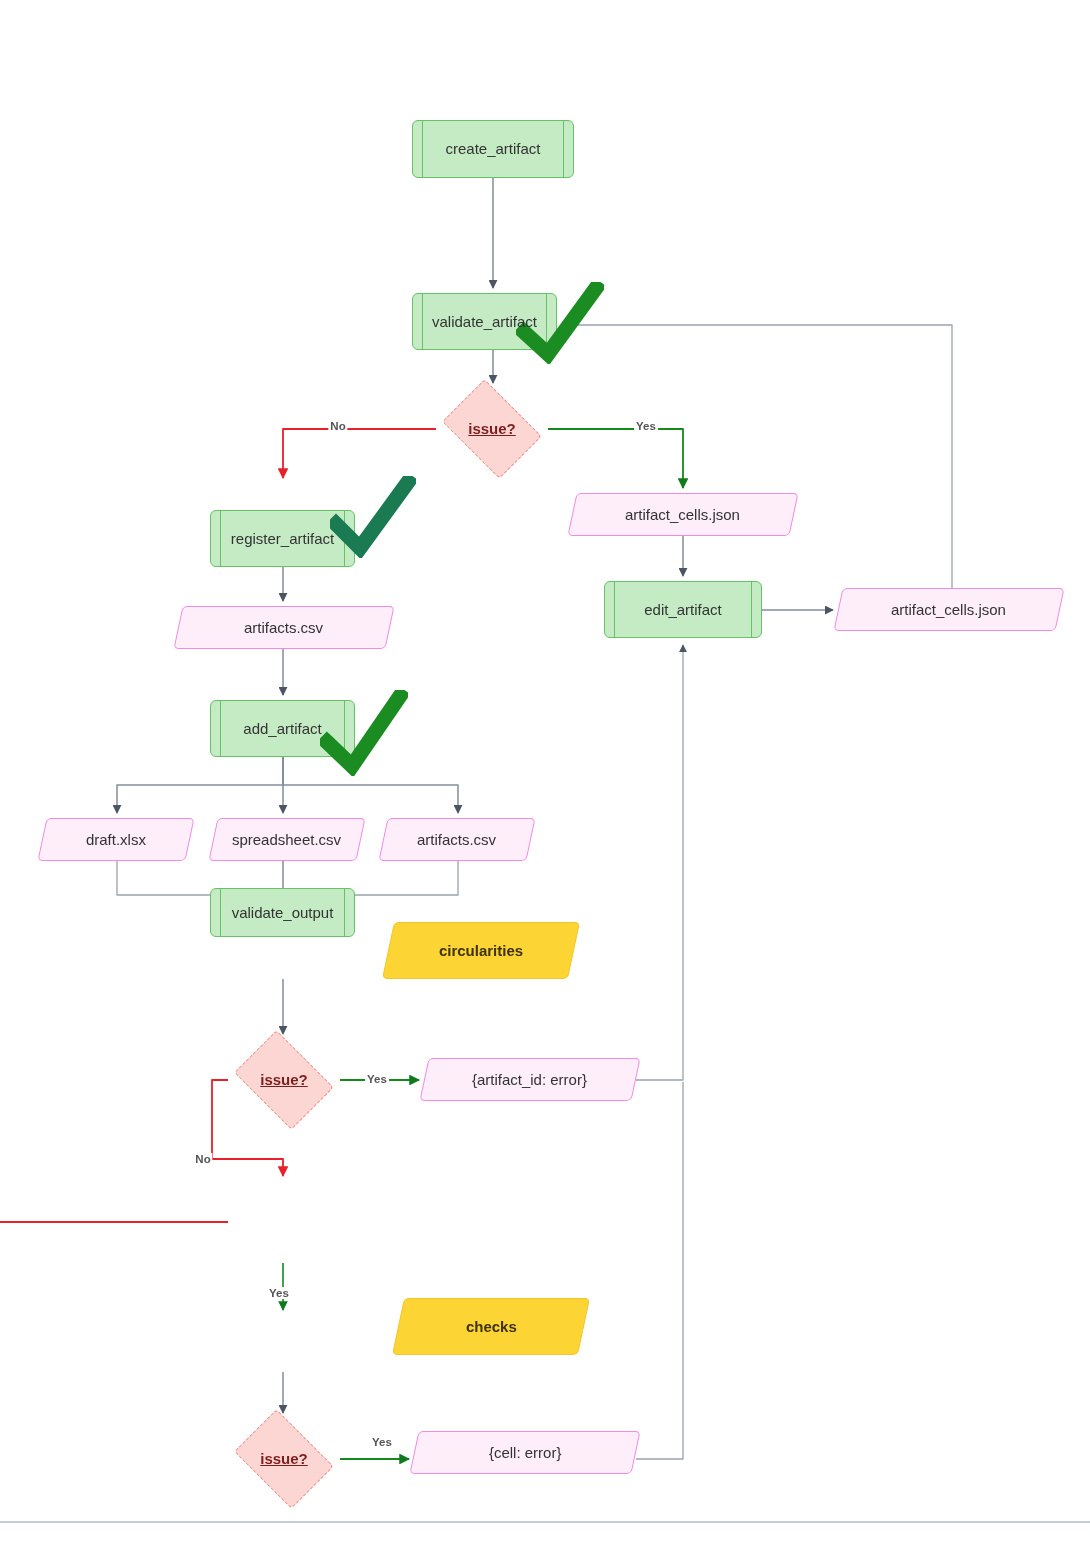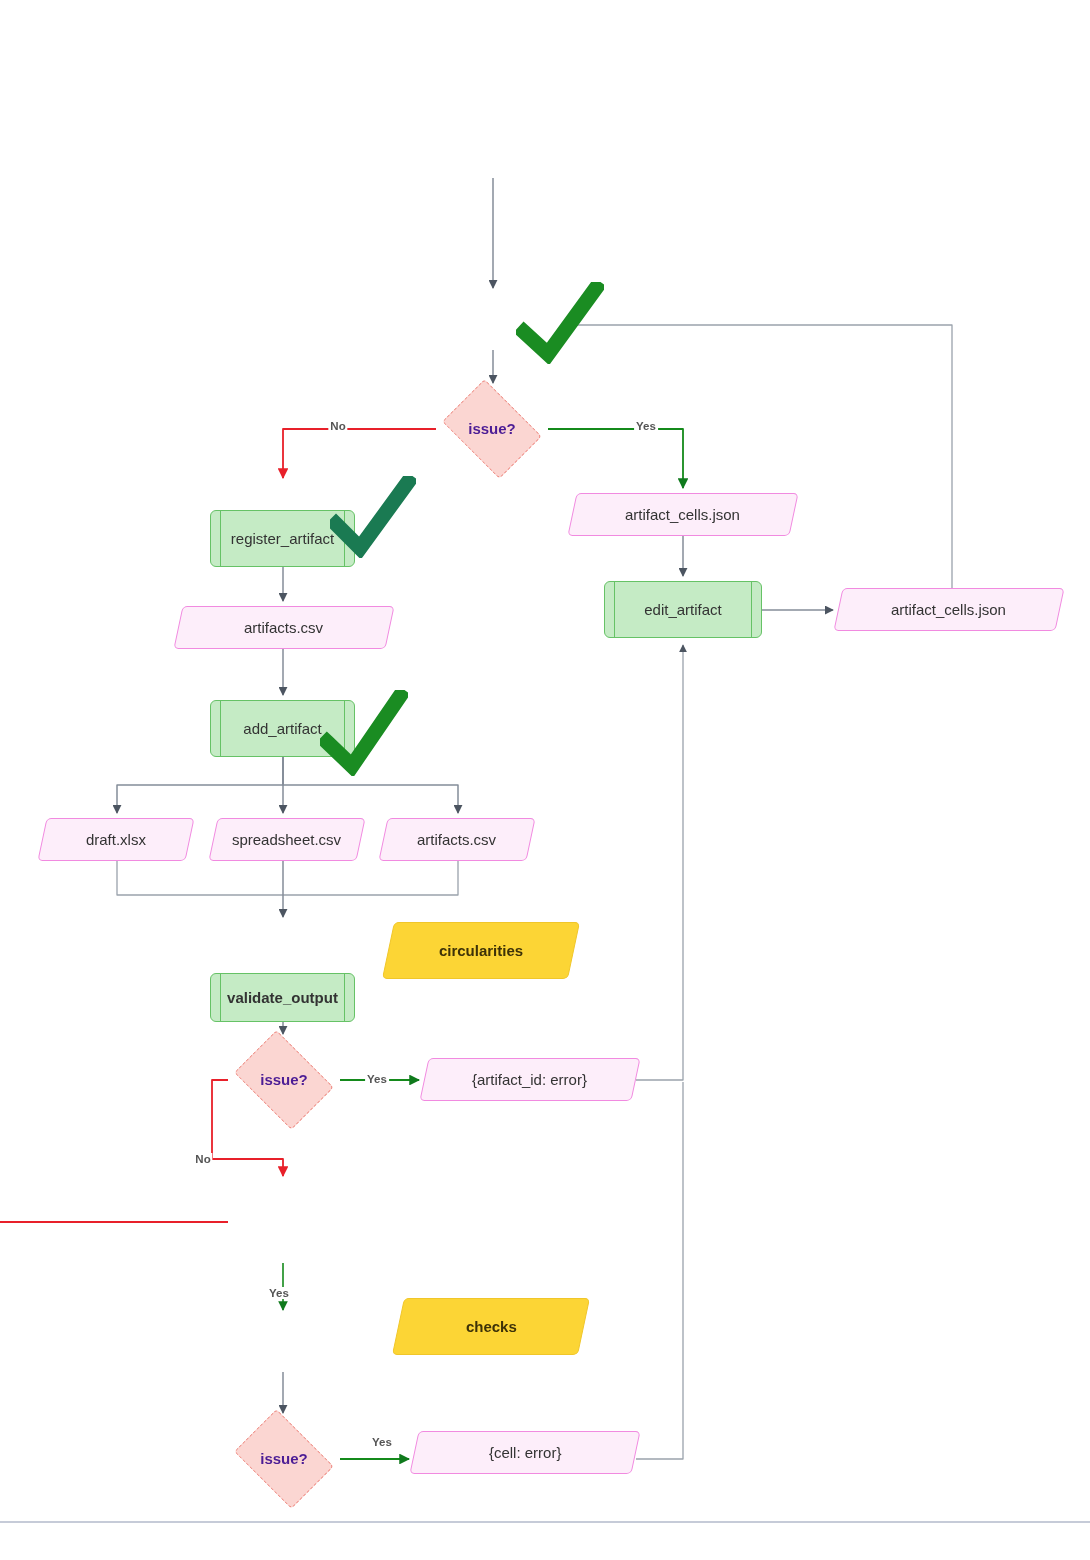--- a/index.html
+++ b/index.html
@@ -101,21 +101,22 @@
     height: 70.7%;
     transform: translate(-50%, -50%) rotate(45deg);
     background: #fbd6d2;
     border: 1.6px dashed #ee8a82;
     border-radius: 4px;
   }
   .n-dec .lbl {
     position: relative;
     z-index: 3;
     font-weight: 600;
-    color: #4c1d95;
+    color: #7f1d1d;
+    text-decoration: underline;
   }
 
   .checkmark {
     position: absolute;
     pointer-events: none;
   }
   .edge-label {
     position: absolute;
     font-size: 11.5px;
     font-weight: bold;
@@ -194,35 +195,45 @@
       <path d="M 952 588 L 952 325 L 562 325" stroke="#9aa2ac" stroke-width="1.3" marker-end="url(#ah-gray)"></path>
 
       <path d="M 636 1080 L 683 1080 L 683 645" stroke="#9aa2ac" stroke-width="1.3" marker-end="url(#ah-gray)"></path>
 
       <path d="M 636 1459 L 683 1459 L 683 1082" stroke="#9aa2ac" stroke-width="1.3"></path>
     </g>
   </svg>
 
   <div id="nodes">
 
-
+    <div class="node n-proc" style="left:412px;top:120px;width:162px;height:58px;">
+      <span class="bar-l"></span>
+      <span class="bar-r"></span>
+      <span class="lbl">create_artifact</span>
+    </div>
+
+    <div class="node n-proc" style="left:412px;top:293px;width:145px;height:57px;">
+      <span class="bar-l"></span>
+      <span class="bar-r"></span>
+      <span class="lbl">validate_artifact</span>
+    </div>
 
     <div class="node n-proc" style="left:210px;top:510px;width:145px;height:57px;">
       <span class="bar-l"></span>
       <span class="bar-r"></span>
       <span class="lbl">register_artifact</span>
     </div>
 
     <div class="node n-proc" style="left:210px;top:700px;width:145px;height:57px;text-align:right;">
       <span class="bar-l"></span>
       <span class="bar-r"></span>
       <span class="lbl">add_artifact</span>
     </div>
 
-    <div class="node n-proc" style="left:210px;top:973px;width:145px;height:49px;font-weight:bold;">
+    <div class="node n-proc" style="left:210px;top:888px;width:145px;height:49px;">
       <span class="bar-l"></span>
       <span class="bar-r"></span>
       <span class="lbl">validate_output</span>
     </div>
 
 
     <div class="node n-proc" style="left:604px;top:581px;width:158px;height:57px;">
       <span class="bar-l"></span>
       <span class="bar-r"></span>
       <span class="lbl">edit_artifact</span>

